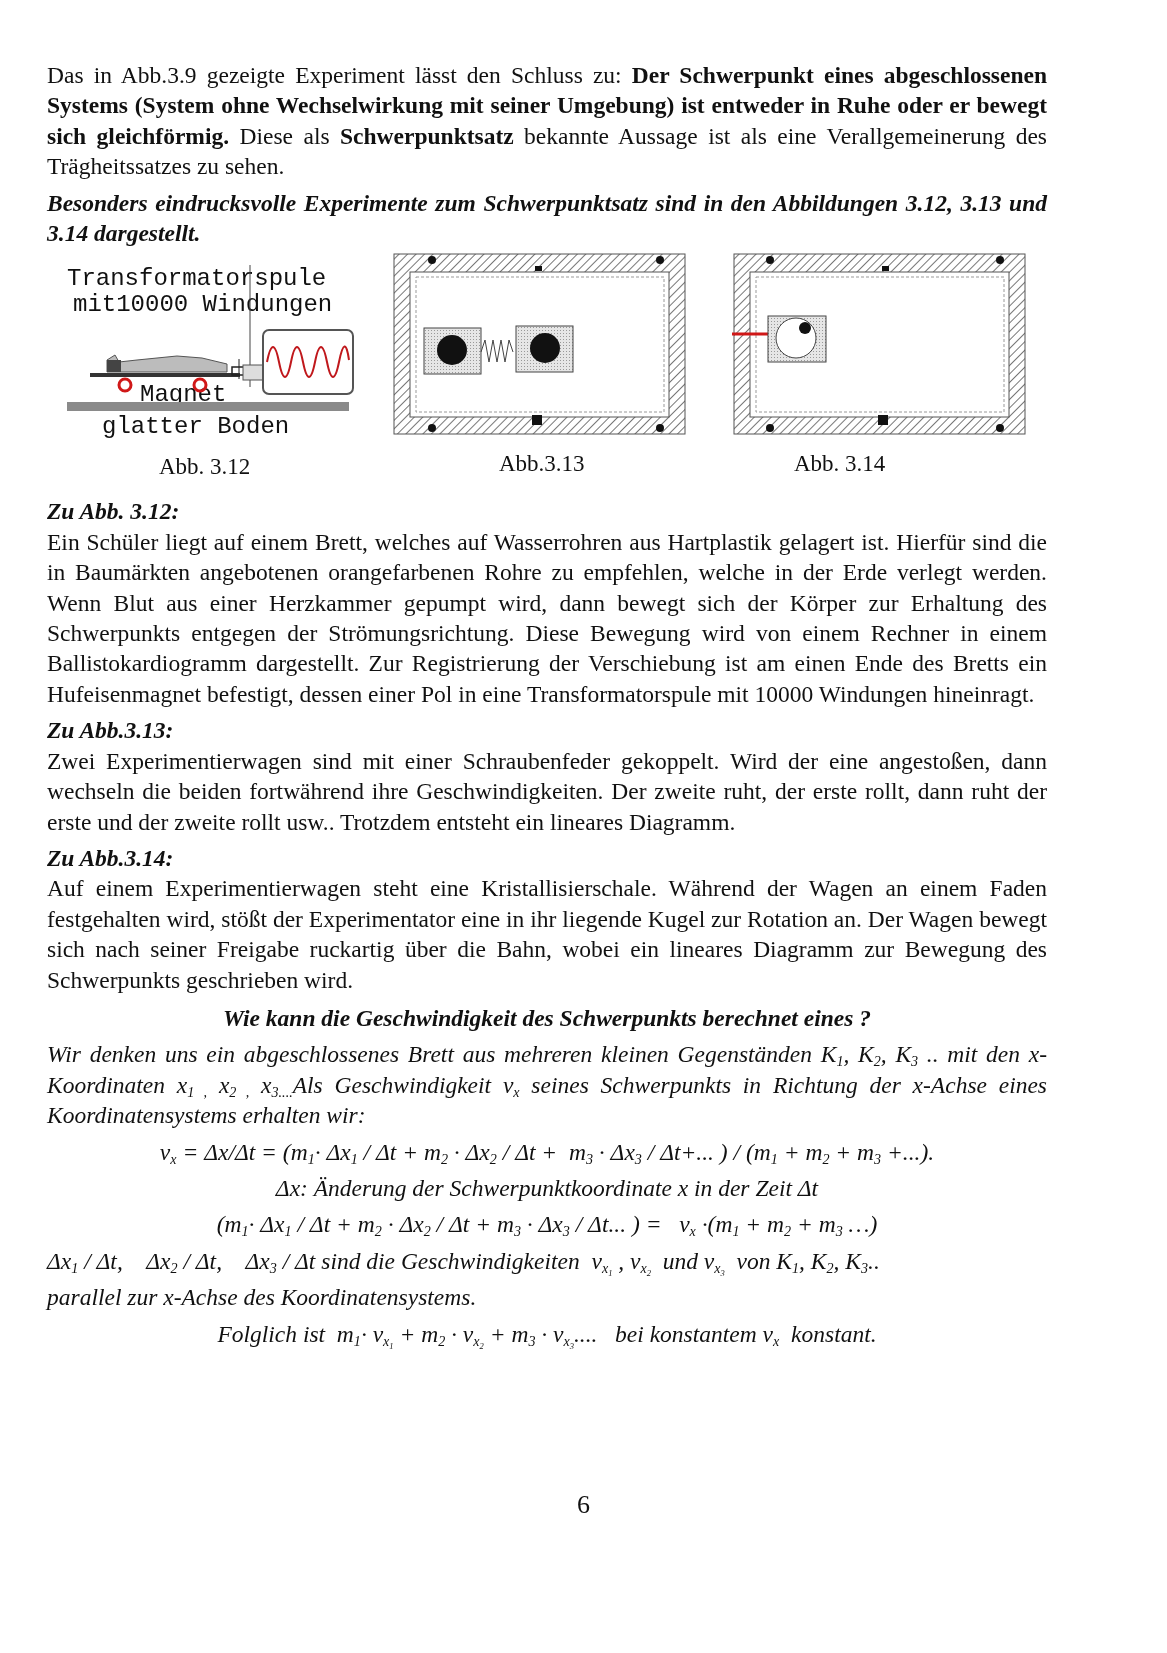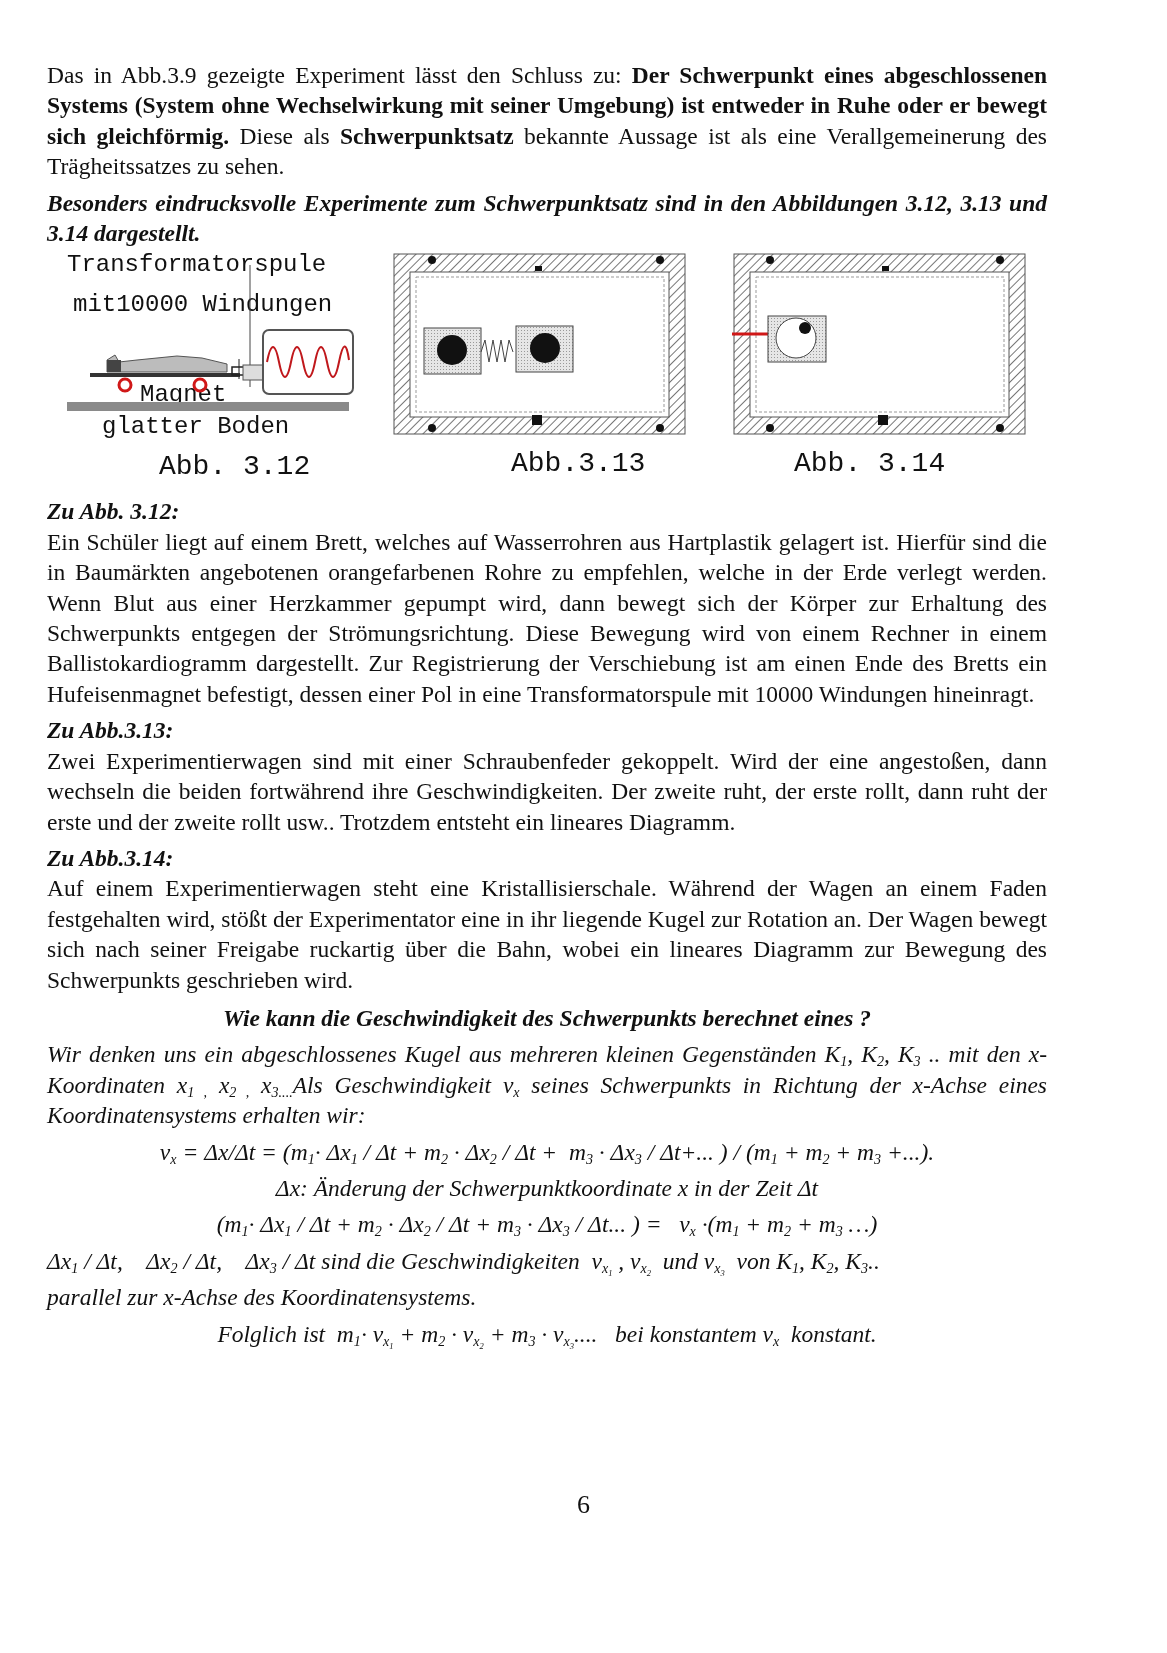--- a/index.html
+++ b/index.html
@@ -8,38 +8,38 @@
   .page { position:absolute; left:47px; top:60px; width:1000px; font-size:23.5px; line-height:30.4px; }
   .p { text-align:justify; text-align-last:left; margin:0; }
   .b { font-weight:bold; }
   .gap { margin-top:6px;font-style:italic; }
   .center { text-align:center; }
   sub { font-size:60%; vertical-align:-0.3em; line-height:0; }
   .figrow { position:relative; height:232px; margin-top:4px; }
   .mono { font-family:"Liberation Mono","DejaVu Sans Mono",monospace; }
   .fig312 { position:absolute; left:20px; top:0; width:320px; height:232px; }
   .fig312 .lbl { position:absolute; font-size:24px; line-height:26px; white-space:nowrap; }
-  .cap { position:absolute; font-size:28px;font-family:Liberation Mono, monospace; }
+  .cap { position:absolute; font-size:23px; }
   .fig313 { position:absolute; left:345px; top:0; width:295px; height:185px; }
   .fig314 { position:absolute; left:685px; top:0; width:295px; height:185px; }
   .pagenum { position:absolute; left:0; width:1167px; top:1490px; text-align:center; font-size:26px; }
 </style>
 </head>
 <body>
 
 <div class="page">
 
   <p class="p"><span>Das in Abb.3.9 gezeigte Experiment lässt den Schluss zu: </span><span class="b">Der Schwerpunkt eines abgeschlossenen Systems (System ohne Wechselwirkung mit seiner Umgebung) ist entweder in Ruhe oder er bewegt sich gleichförmig.</span><span> Diese als </span><span class="b">Schwerpunktsatz</span><span> bekannte Aussage ist als eine Verallgemeinerung des Trägheitssatzes zu sehen.</span></p>
 
   <p class="p b gap">Besonders eindrucksvolle Experimente zum Schwerpunktsatz sind in den Abbildungen 3.12, 3.13 und 3.14 dargestellt.</p>
 
   <div class="figrow">
 
     <div class="fig312">
-      <div class="lbl mono" style="left:0;top:0;">Transformatorspule</div>
+      <div class="lbl mono" style="left:0;top:14px;">Transformatorspule</div>
       <div class="lbl mono" style="left:6px;top:40px;">mit10000 Windungen</div>
       <div class="lbl mono" style="left:73px;top:82px;margin-top:48px;">Magnet</div>
       <svg style="position:absolute;left:0;top:0" width="320" height="232">
         <line x1="183" y1="13" x2="183" y2="135" stroke="#444" stroke-width="1"></line>
         <line x1="172" y1="107" x2="172" y2="127" stroke="#222" stroke-width="1"></line>
         <rect x="0" y="150" width="282" height="9" fill="#8a8a8a"></rect>
         <rect x="23" y="121" width="150" height="4" fill="#333"></rect>
         <path d="M40 120 L40 108 L48 103 L52 110 L70 108 L110 104 L135 106 L160 112 L160 120 Z" fill="#bcbcbc" stroke="#555" stroke-width="1"></path>
         <rect x="40" y="108" width="14" height="12" fill="#444"></rect>
         <circle cx="58" cy="133" r="6" fill="none" stroke="#d01818" stroke-width="3"></circle>
@@ -89,36 +89,36 @@
       <circle cx="38" cy="176" r="4" fill="#111"></circle>
         <circle cx="268" cy="176" r="4" fill="#111"></circle>
       <rect x="150" y="14" width="7" height="5" fill="#111"></rect>
       <rect x="146" y="163" width="10" height="10" fill="#111"></rect>
       <line x1="-18" y1="82" x2="36" y2="82" stroke="#d01818" stroke-width="3"></line>
       <rect x="36" y="64" width="58" height="46" fill="url(#dots)" stroke="#444"></rect>
       <circle cx="64" cy="86" r="20" fill="#fff" stroke="#444"></circle>
       <circle cx="73" cy="76" r="6" fill="#111"></circle>
     </svg>
 
-    <div class="cap" style="left:464px;top:197px;">Abb.3.13</div>
+    <div class="cap" style="left:452px;top:197px;">Abb.3.13</div>
     <div class="cap" style="left:747px;top:197px;">Abb. 3.14</div>
   </div>
 
   <div class="b gap" style="margin-top:12px;">Zu Abb. 3.12:</div>
   <p class="p">Ein Schüler liegt auf einem Brett, welches auf Wasserrohren aus Hartplastik  gelagert ist. Hierfür sind die in Baumärkten angebotenen orangefarbenen Rohre zu empfehlen, welche in der Erde verlegt werden. Wenn Blut aus einer Herzkammer gepumpt wird, dann bewegt sich der Körper zur Erhaltung des Schwerpunkts entgegen der Strömungsrichtung. Diese Bewegung wird von einem Rechner in einem Ballistokardiogramm dargestellt. Zur Registrierung der Verschiebung ist am einen Ende des Bretts ein Hufeisenmagnet befestigt, dessen einer Pol in eine Transformatorspule mit 10000 Windungen hineinragt.</p>
 
   <div class="b gap">Zu Abb.3.13:</div>
   <p class="p">Zwei Experimentierwagen sind mit einer Schraubenfeder gekoppelt. Wird der eine angestoßen, dann wechseln die beiden fortwährend ihre Geschwindigkeiten. Der zweite ruht, der erste rollt, dann ruht der erste und der zweite rollt usw.. Trotzdem entsteht ein lineares Diagramm.</p>
 
   <div class="b gap">Zu Abb.3.14:</div>
   <p class="p">Auf einem Experimentierwagen steht eine Kristallisierschale. Während der Wagen an einem Faden festgehalten wird, stößt der Experimentator eine in ihr liegende Kugel zur Rotation an. Der Wagen bewegt sich nach seiner Freigabe ruckartig über die Bahn, wobei ein lineares Diagramm zur Bewegung des Schwerpunkts geschrieben wird.</p>
 
   <div class="b center gap" style="margin-top:8px;">Wie kann die Geschwindigkeit des Schwerpunkts berechnet eines ?</div>
 
-  <p class="p gap"><span>Wir denken uns ein abgeschlossenes Kugel aus mehreren kleinen Gegenständen K</span><sub>1</sub>, K<sub>2</sub>, K<sub>3</sub> ..<span> mit den x-Koordinaten x</span><sub>1 ,</sub> x<sub>2 ,</sub> x<sub>3....</sub><span>Als Geschwindigkeit v</span><sub>x</sub><span> seines  Schwerpunkts  in Richtung der x-Achse eines Koordinatensystems erhalten wir:</span></p>
+  <p class="p gap"><span>Wir denken uns ein abgeschlossenes Brett aus mehreren kleinen Gegenständen K</span><sub>1</sub>, K<sub>2</sub>, K<sub>3</sub> ..<span> mit den x-Koordinaten x</span><sub>1 ,</sub> x<sub>2 ,</sub> x<sub>3....</sub><span>Als Geschwindigkeit v</span><sub>x</sub><span> seines  Schwerpunkts  in Richtung der x-Achse eines Koordinatensystems erhalten wir:</span></p>
 
   <div class="center gap">v<sub>x</sub> = Δx/Δt = (m<sub>1</sub>· Δx<sub>1</sub> / Δt + m<sub>2</sub> · Δx<sub>2</sub> / Δt +&nbsp; m<sub>3</sub> · Δx<sub>3</sub> / Δt+... ) / (m<sub>1</sub> + m<sub>2</sub> + m<sub>3</sub> +...).</div>
   <div class="center gap">Δx: Änderung der Schwerpunktkoordinate x in der Zeit Δt</div>
   <div class="center gap">(m<sub>1</sub>· Δx<sub>1</sub> / Δt + m<sub>2</sub> · Δx<sub>2</sub> / Δt + m<sub>3</sub> · Δx<sub>3</sub> / Δt... ) = &nbsp; v<sub>x</sub> ·(m<sub>1</sub> + m<sub>2</sub> + m<sub>3</sub> …)</div>
   <div class="gap">Δx<sub>1</sub> / Δt, &nbsp;&nbsp; Δx<sub>2</sub> / Δt, &nbsp;&nbsp; Δx<sub>3</sub> / Δt sind die Geschwindigkeiten &nbsp;v<sub>x<sub>1</sub></sub> , v<sub>x<sub>2</sub></sub> &nbsp;und v<sub>x<sub>3</sub></sub> &nbsp;von K<sub>1</sub>, K<sub>2</sub>, K<sub>3</sub>..</div>
   <div class="gap">parallel zur x-Achse des Koordinatensystems.</div>
   <div class="center gap">Folglich ist &nbsp;m<sub>1</sub>· v<sub>x<sub>1</sub></sub> + m<sub>2</sub> · v<sub>x<sub>2</sub></sub> + m<sub>3</sub> · v<sub>x<sub>3</sub></sub>.... &nbsp; bei konstantem v<sub>x</sub> &nbsp;konstant.</div>
 </div>
 
 <div class="pagenum">6</div>

